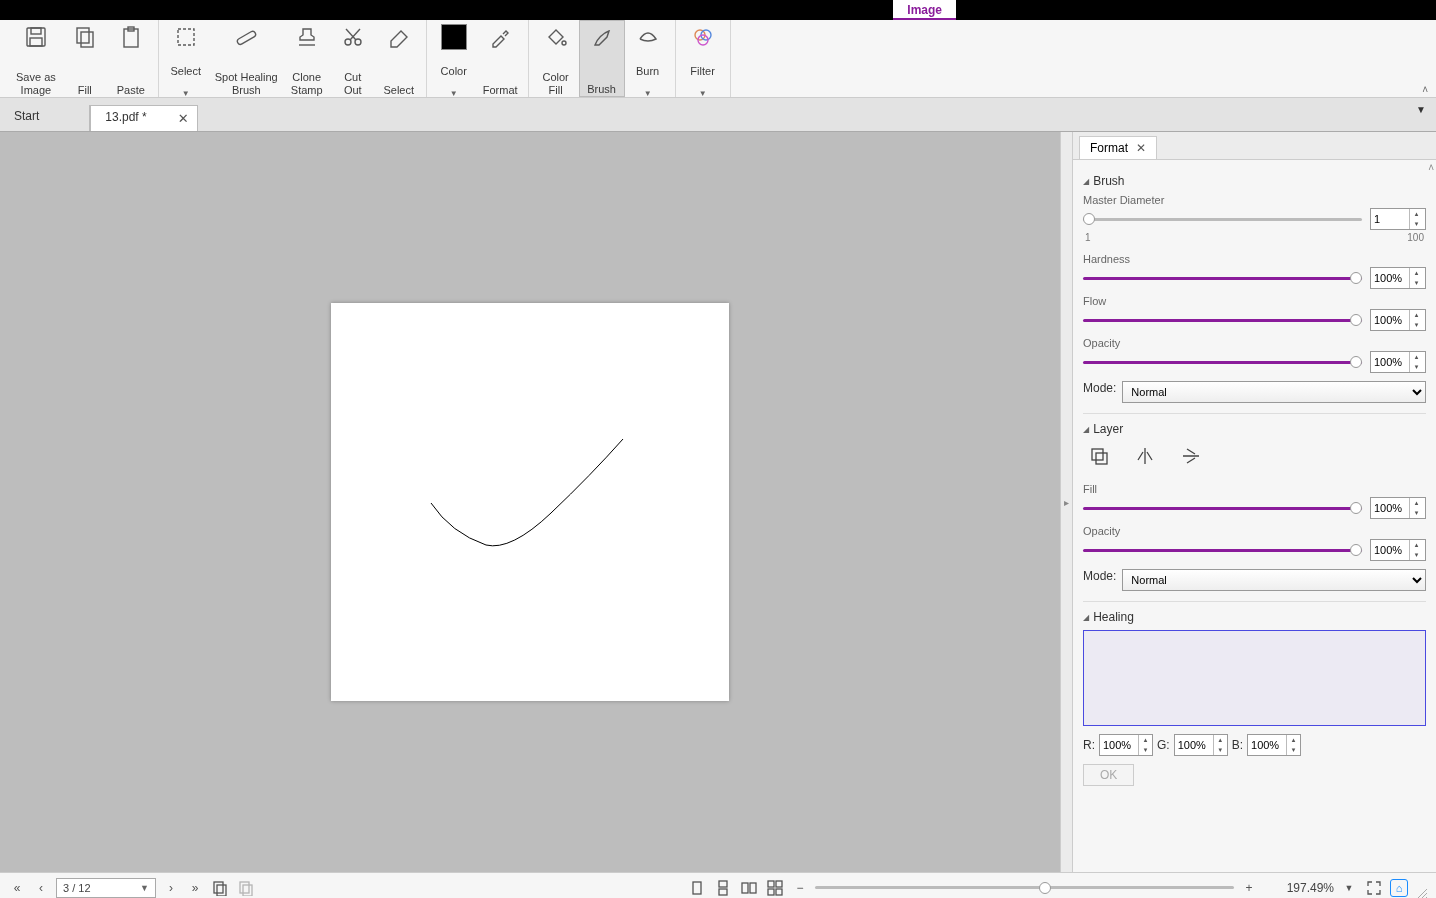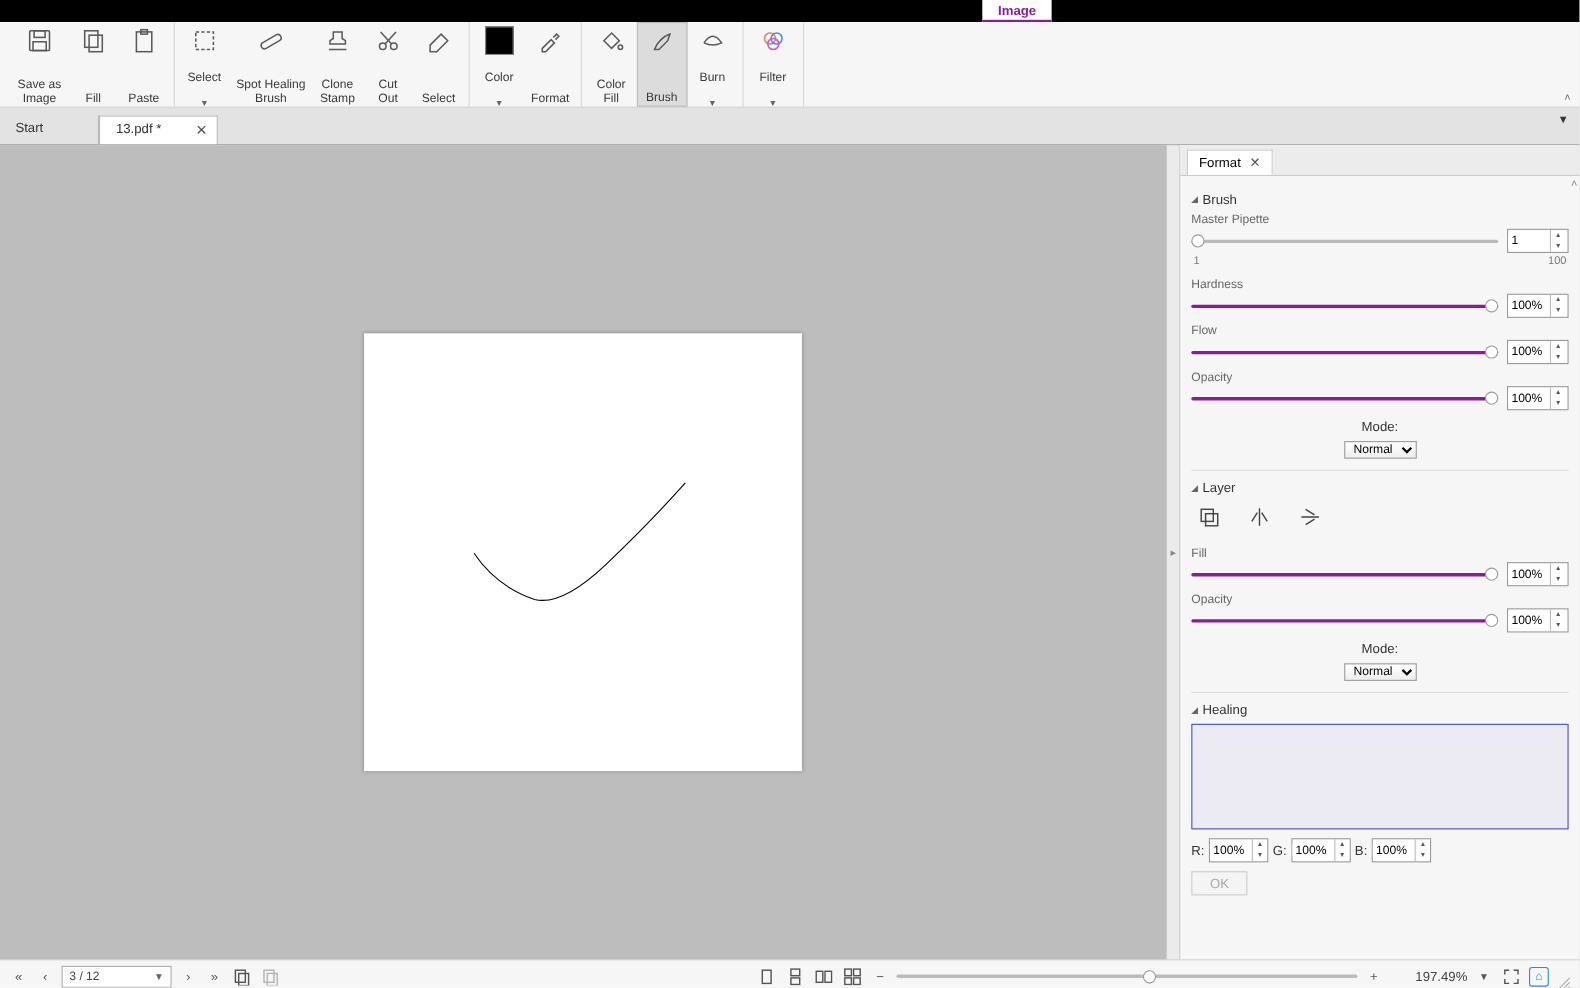--- a/index.html
+++ b/index.html
@@ -46,21 +46,21 @@
 .field-label { font-size:11px; color:#666; margin:6px 0 2px 0;}
 .row { display:flex; align-items:center; gap:8px; margin-bottom:4px;}
 .slider { appearance:none; height:3px; background:#8a1c9b; border-radius:2px; flex:1; }
 .slider.gray { background:#bbb;}
 .slider::-webkit-slider-thumb { appearance:none; width:12px; height:12px; border-radius:50%; background:#fff; border:1px solid #999;}
 .numbox { width:56px; height:22px; border:1px solid #999; background:#fff; display:flex; align-items:center;}
 .numbox input { border:none; width:38px; font-size:11px; padding:0 3px; outline:none;}
 .numbox .spin { width:14px; display:flex; flex-direction:column; font-size:7px; color:#555; border-left:1px solid #bbb;}
 .numbox .spin span { height:10px; text-align:center; cursor:pointer; line-height:10px;}
 .range-lbls { display:flex; justify-content:space-between; font-size:10px; color:#777; margin-top:-2px; padding:0 2px 4px 2px;}
-.mode-row { display:flex; align-items:center; gap:6px; margin:8px 0 10px 0;flex-direction:column;}
+.mode-row { display:flex; gap:6px; margin:8px 0 10px 0;}
 .mode-row select { flex:1; height:22px; border:1px solid #999; background:linear-gradient(#fff,#eee); font-size:11px; padding:0 4px;}
 hr.sep { border:none; border-top:1px solid #ddd; margin:6px 0;}
 .layer-icons { display:flex; gap:26px; padding:4px 6px 8px 6px;}
 .layer-icons svg { stroke:#444; stroke-width:1.3; fill:none;}
 .levels-box { height:96px; border:1px solid #4a4ae0; background:#eceaf3; margin-bottom:8px;}
 .rgb-row { display:flex; gap:4px; align-items:center;}
 .rgb-row .numbox { width:54px;}
 .ok-btn { margin-top:8px; padding:3px 16px; border:1px solid #ccc; background:#f4f4f4; color:#aaa; font-size:12px; cursor:default;}
 .panel-scroll-up { position:absolute; right:2px; top:30px; font-size:10px; color:#888;}
 
@@ -266,21 +266,21 @@
       </div>
     </div>
     <span class="panel-scroll-up">˄</span>
 
     <div class="panel-body">
       
       <div class="section-head">
           <span>Brush</span>
         </div>
 
-      <div class="field-label">Master Pipette</div>
+      <div class="field-label">Master Diameter</div>
       <div class="row">
         <input type="range" min="1" max="200" value="1" class="slider gray" style="">
         <div class="numbox">
             <input value="1" style="">
             <div class="spin">
               <span>▴</span>
               <span>▾</span>
             </div>
           </div>
       </div>

